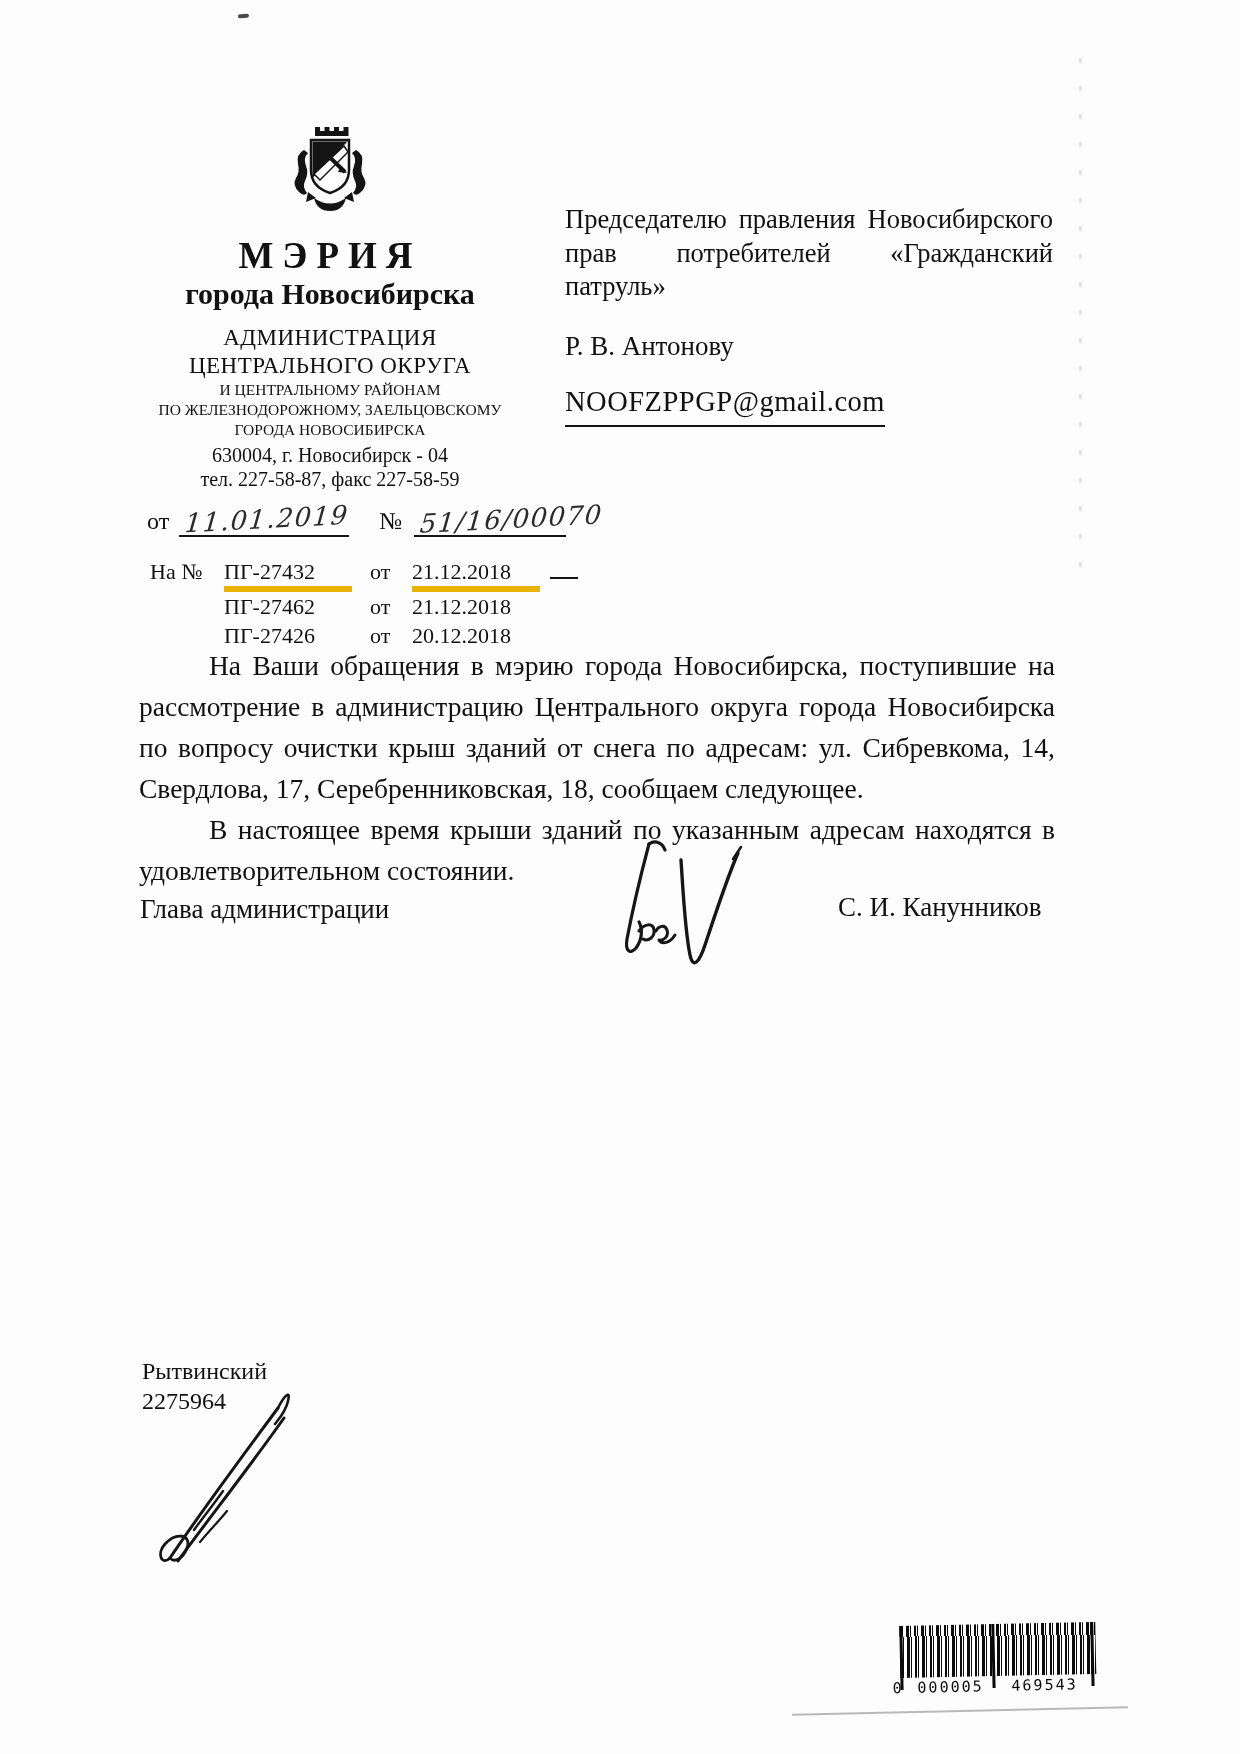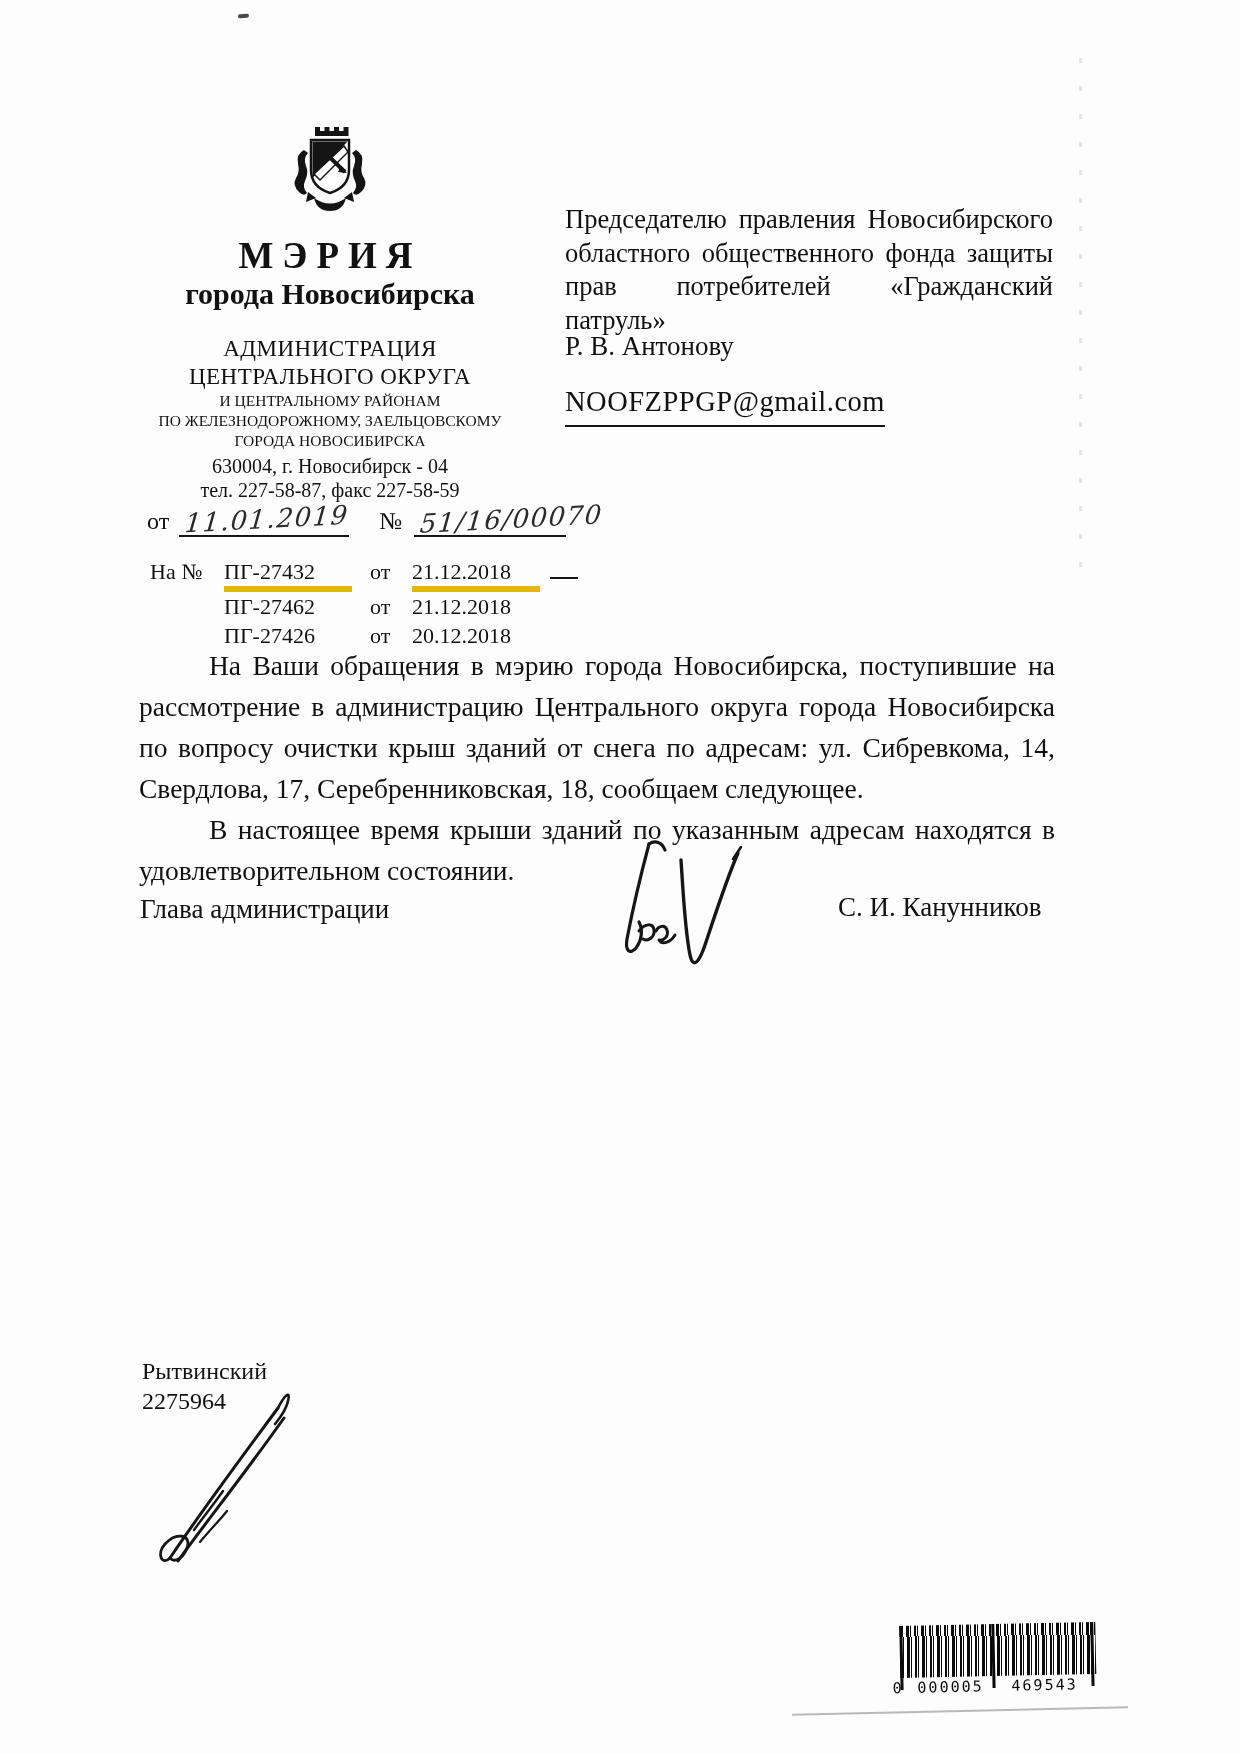--- a/index.html
+++ b/index.html
@@ -11,21 +11,21 @@
     overflow:hidden;
     font-family:"Liberation Serif", serif;
     color:#111;
   }
   
   .letterhead{position:absolute;left:108px;top:122px;width:444px;text-align:center;}
   .emblem{display:block;margin:0 auto 6px auto;}
   .org1{font-size:37px;font-weight:bold;letter-spacing:9px;line-height:40px;}
   .org2{font-size:30px;font-weight:bold;line-height:36px;}
   .dept-big{font-size:23px;line-height:28px;letter-spacing:.5px;}
-  .dept-big.first{margin-top:23px;}
+  .dept-big.first{margin-top:12px;}
   .dept-small{font-size:15.5px;line-height:20px;}
   .addr{font-size:20px;line-height:24px;}
   .addr.first{margin-top:3px;}
   
   .outgoing-row{position:absolute;left:147px;top:505px;font-size:24px;white-space:nowrap;}
   .blank{display:inline-block;border-bottom:2px solid #151515;vertical-align:baseline;}
   .blank-date{width:170px;margin-left:10px;margin-right:30px;}
   .blank-num{width:152px;margin-left:12px;}
   .handwriting{
     font-family:"DejaVu Serif", serif;font-style:italic;color:#2a2a2a;
@@ -155,21 +155,20 @@
     <div class="ref-row">
       <span class="ref-prefix"></span>
       <span class="ref-num">ПГ-27426</span>
       <span class="ref-ot">от</span>
       <span class="ref-date">20.12.2018</span>
     </div>
   </div>
 
   <div class="recipient">
     <div class="line">Председателю правления Новосибирского</div>
-    <div class="line">областного общественного фонда защиты</div>
     <div class="line">прав потребителей «Гражданский патруль»</div>
   </div>
   <div class="recipient-name">Р. В. Антонову</div>
   <div class="recipient-email">NOOFZPPGP@gmail.com</div>
 
   <div class="body-text">
     <p>На Ваши обращения в мэрию города Новосибирска, поступившие на рассмотрение в администрацию Центрального округа города Новосибирска по вопросу очистки крыш зданий от снега по адресам: ул. Сибревкома, 14, Свердлова, 17, Серебренниковская, 18, сообщаем следующее.</p>
     <p>В настоящее время крыши зданий по указанным адресам находятся в удовлетворительном состоянии.</p>
   </div>
 

